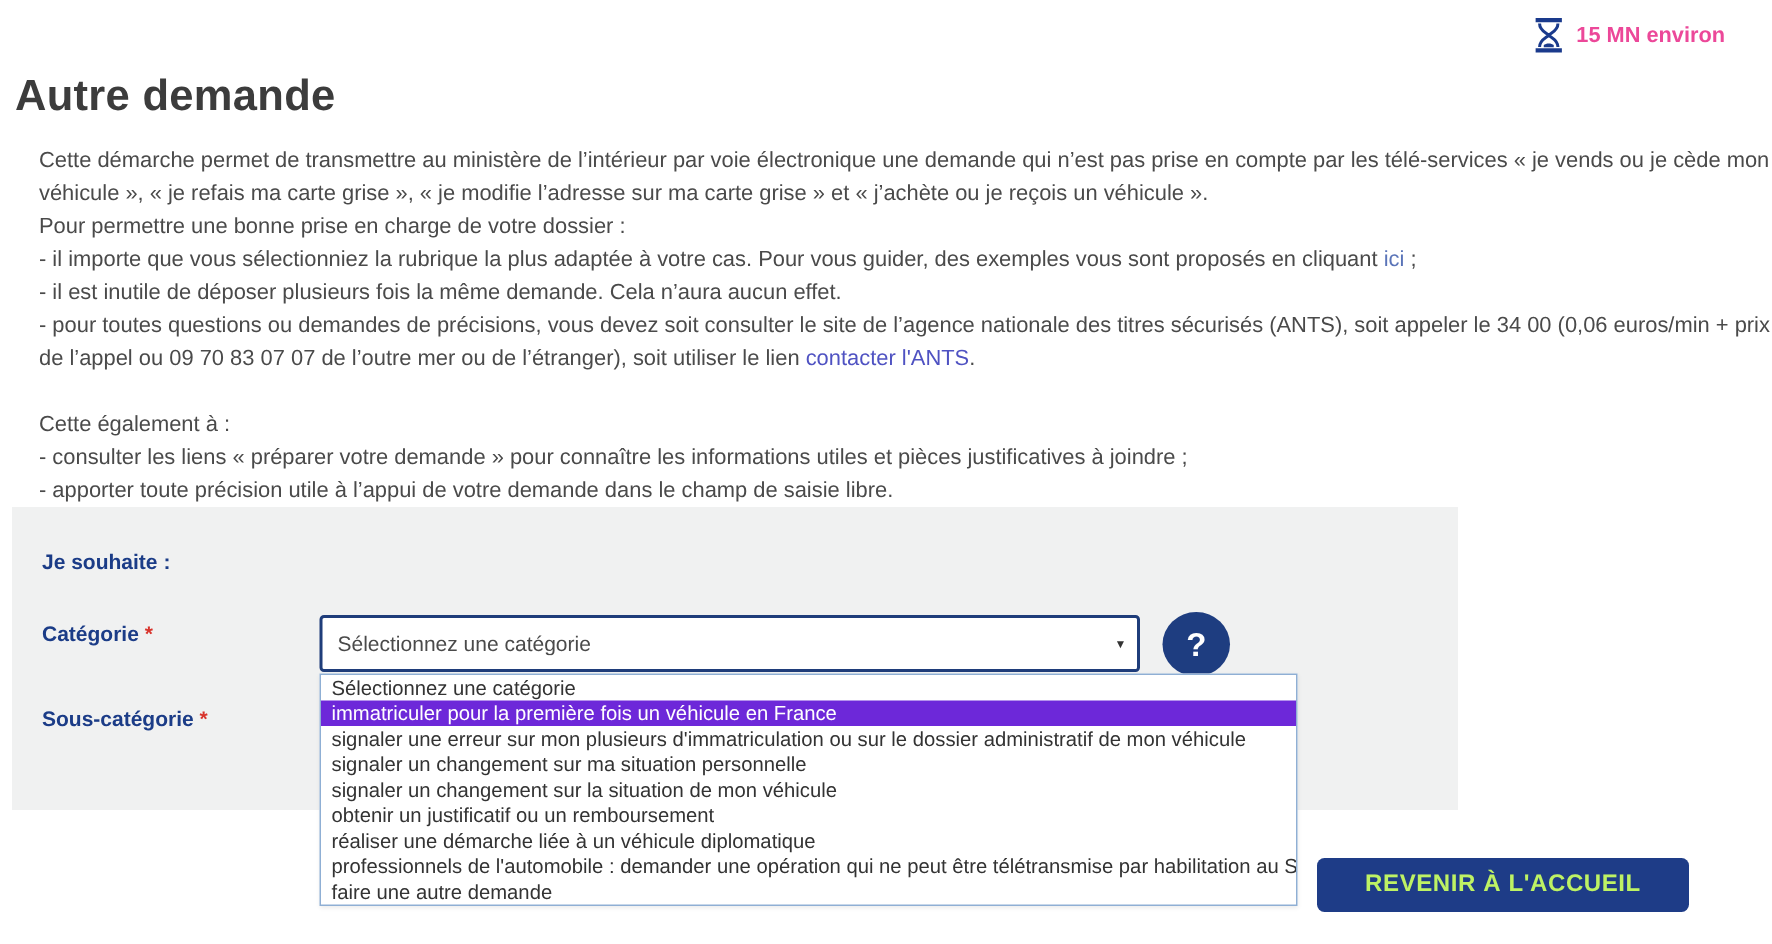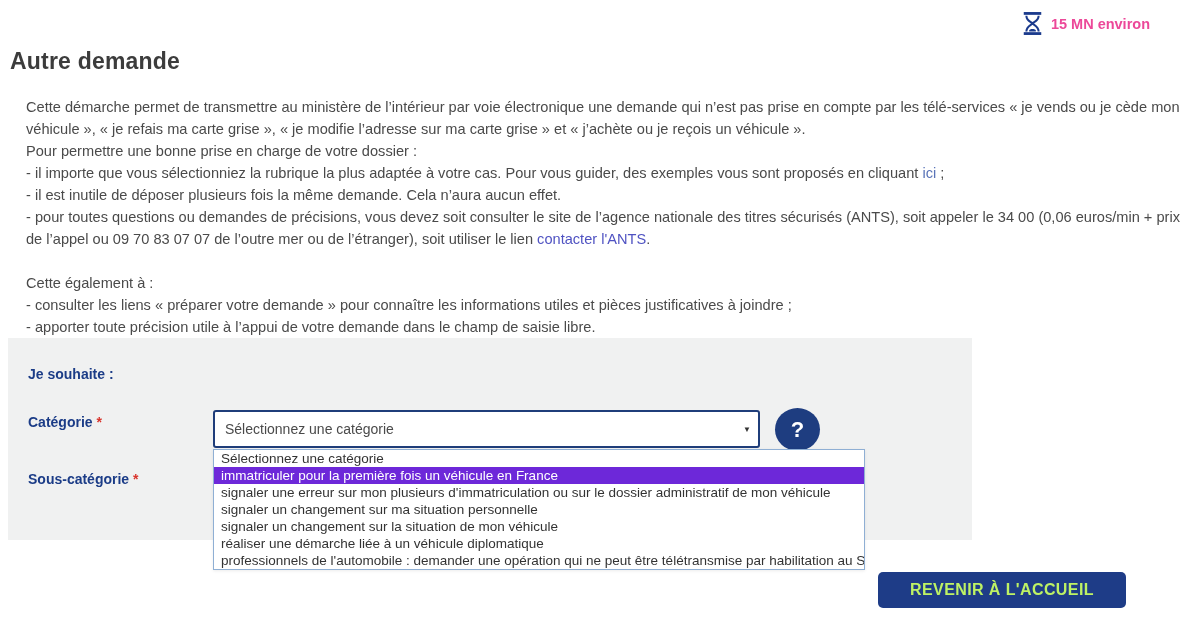--- a/index.html
+++ b/index.html
@@ -6,21 +6,21 @@
   html,body { background:#ffffff; }
   body { font-family:"Liberation Sans", sans-serif; }
   .screen { position:relative; width:1181px; height:629px; background:#fff; overflow:hidden; }
 
   
   .duration { position:absolute; top:10px; right:31px; display:flex; align-items:center; gap:8px; }
   .duration svg { display:block; }
   .duration-label { color:#ec4899; font-weight:bold; font-size:14.5px; }
 
   
-  .page-title { position:absolute; top:48px; left:10px; font-size:23px; font-weight:bold; color:#3c3c3c; letter-spacing:0.2px; }
+  .page-title { position:absolute; top:48px; left:10px; font-size:29px; font-weight:bold; color:#3c3c3c; letter-spacing:0.2px; }
 
   
   .intro { position:absolute; top:96px; left:26px; width:1160px; font-size:14.6px; line-height:22px; color:#4a4a4a; }
   .intro p { margin:0; }
   .intro .gap-before { margin-top:22px; }
   a.link-ici { color:#5a74b8; text-decoration:none; cursor:pointer; }
   a.link-ants { color:#4f52c2; text-decoration:none; cursor:pointer; }
 
   
   .panel { position:absolute; top:338px; left:8px; width:964px; height:202px; background:#f0f1f1; }
@@ -100,21 +100,23 @@
     <button class="help-btn">?</button>
 
     <div class="form-label lbl-souscat"><span>Sous-catégorie</span> <span class="req">*</span></div>
 
     <div class="dropdown">
       <div class="opt">Sélectionnez une catégorie</div>
       <div class="opt highlighted">immatriculer pour la première fois un véhicule en France</div>
       <div class="opt">signaler une erreur sur mon plusieurs d'immatriculation ou sur le dossier administratif de mon véhicule</div>
       <div class="opt">signaler un changement sur ma situation personnelle</div>
       <div class="opt">signaler un changement sur la situation de mon véhicule</div>
+      <div class="opt">obtenir un justificatif ou un remboursement</div>
       <div class="opt">réaliser une démarche liée à un véhicule diplomatique</div>
       <div class="opt">professionnels de l'automobile : demander une opération qui ne peut être télétransmise par habilitation au SIV</div>
+      <div class="opt">faire une autre demande</div>
     </div>
 
   </div>
 
   <button class="back-btn">REVENIR À L'ACCUEIL</button>
 
 </div>
 
 </body></html>

